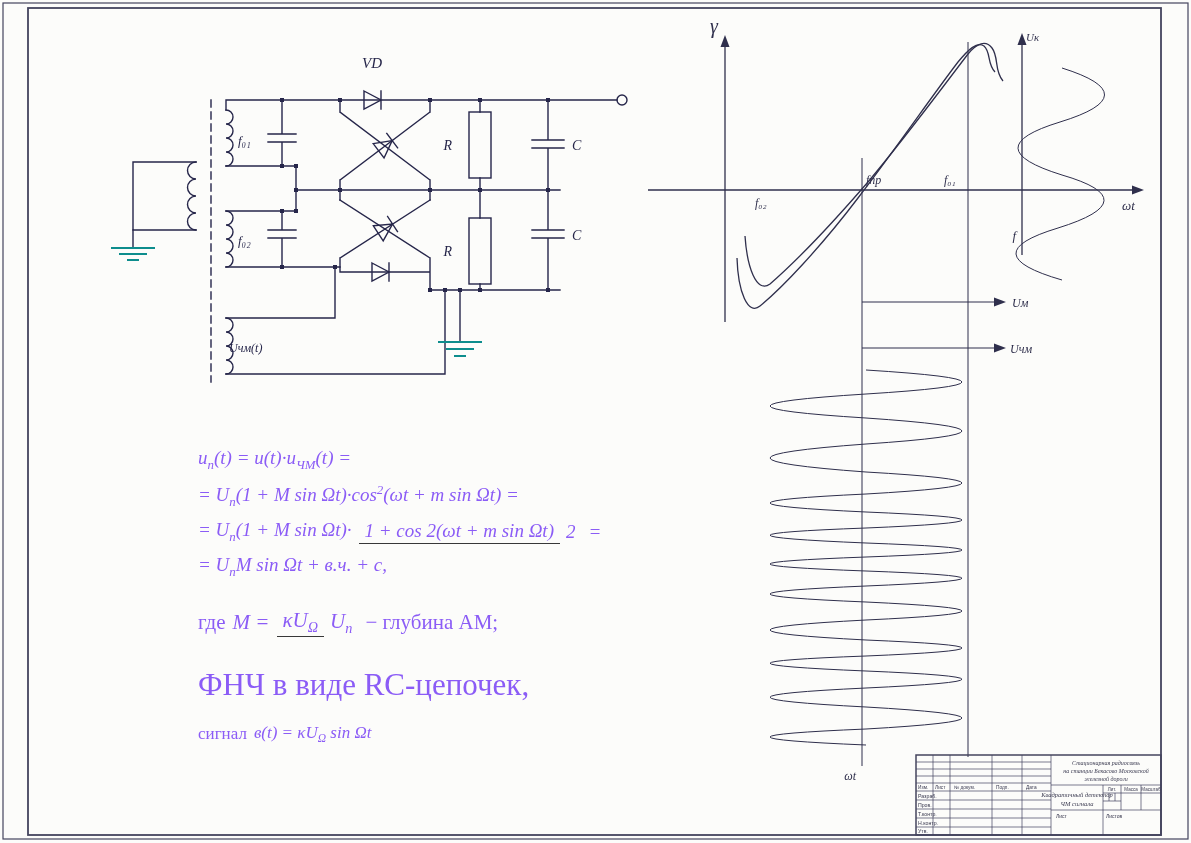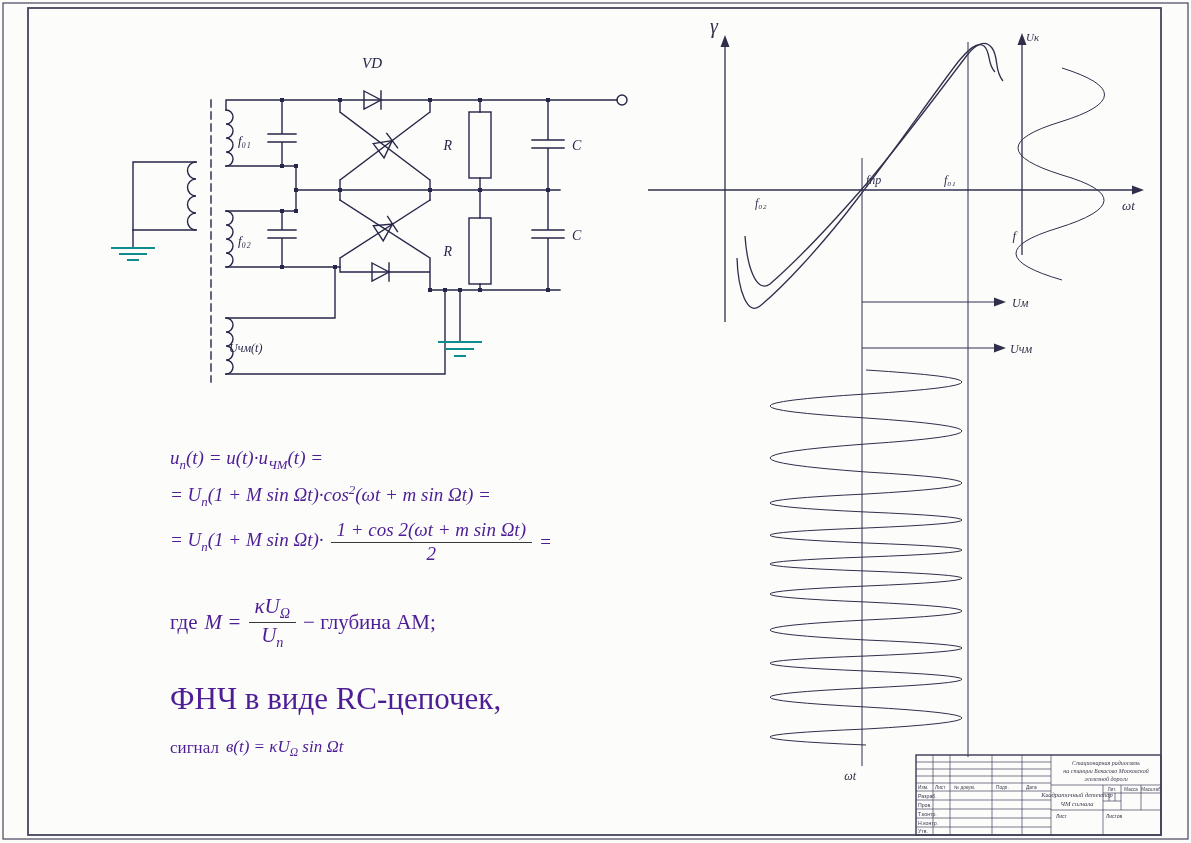--- a/index.html
+++ b/index.html
@@ -8,26 +8,26 @@
   #drawing{position:absolute;left:0;top:0;}
   .w{stroke:#26264a;stroke-width:1.4;fill:none;stroke-linecap:square;}
   .gr{stroke:#2f2f4c;stroke-width:1.3;fill:none;}
   .thin{stroke-width:1;}
   .gnd{stroke:#0d8d8d;stroke-width:2.2;fill:none;}
   .frame{stroke:#44445e;fill:none;}
   .lbl{font-family:"Liberation Serif","DejaVu Serif",serif;font-style:italic;fill:#26264a;}
   .glbl{font-family:"Liberation Serif","DejaVu Serif",serif;font-style:italic;fill:#2f2f4c;}
   .tbt{font-family:"Liberation Sans","DejaVu Sans",sans-serif;fill:#3a3a50;}
   .tbi{font-family:"Liberation Serif","DejaVu Serif",serif;font-style:italic;fill:#3a3a50;}
-  #formulas{position:absolute;left:170px;top:438px;width:440px;color:#4c1d95;}
+  #formulas{position:absolute;left:198px;top:438px;width:440px;color:#8b5cf6;}
   .f-line{display:flex;align-items:center;gap:7px;font-size:19px;margin:9px 0;white-space:nowrap;}
   .m{font-style:italic;}
   .rm{font-style:normal;}
   sub{font-size:68%;} sup{font-size:68%;}
-  .frac{display:inline-flex;flex-direction:column;align-items:center;line-height:1.2;}
+  .frac{display:inline-flex;flex-direction:row;align-items:flex-end;line-height:1.2;}
   .frac .num{border-bottom:1.3px solid #383838;padding:0 6px;}
   .frac .den{padding:0 6px;}
   .where-line{font-size:21px;margin-top:28px;}
   .fnch-line{font-size:31px;margin-top:30px;}
   .signal-line{font-size:17px;margin-top:20px;}
 </style>
 </head>
 <body>
 
 <div id="page">
@@ -212,20 +212,23 @@
       <span class="m">= U<sub>n</sub>(1 + M sin Ωt)·cos<sup>2</sup>(ωt + m sin Ωt) =</span>
     </div>
     <div class="f-line">
       <span class="m">= U<sub>n</sub>(1 + M sin Ωt)·</span>
       <span class="frac">
         <span class="num m">1 + cos 2(ωt + m sin Ωt)</span>
         <span class="den m">2</span>
       </span>
       <span class="m">=</span>
     </div>
+    <div class="f-line">
+      <span class="m">= U<sub>n</sub>M sin Ωt + в.ч. + с,</span>
+    </div>
     <div class="f-line where-line">
       <span class="rm">где</span>
       <span class="m">M =</span>
       <span class="frac">
         <span class="num m">κU<sub>Ω</sub></span>
         <span class="den m">U<sub>n</sub></span>
       </span>
       <span class="rm">− глубина АМ;</span>
     </div>
     <div class="f-line fnch-line">

